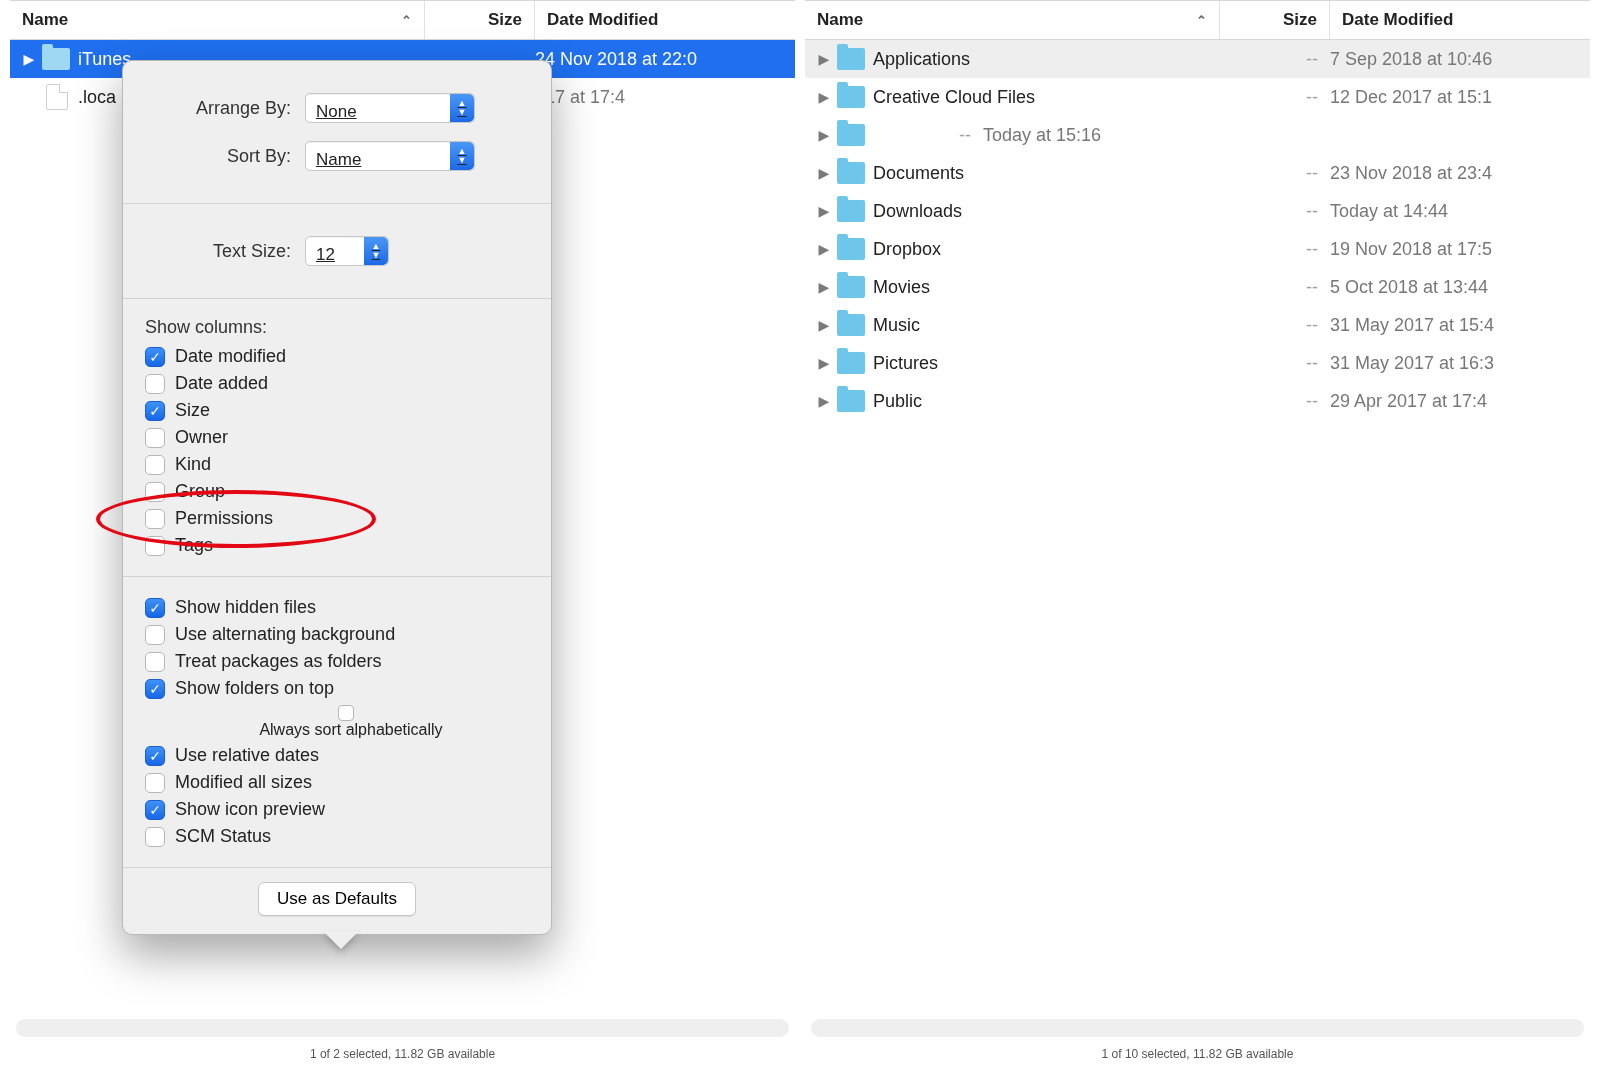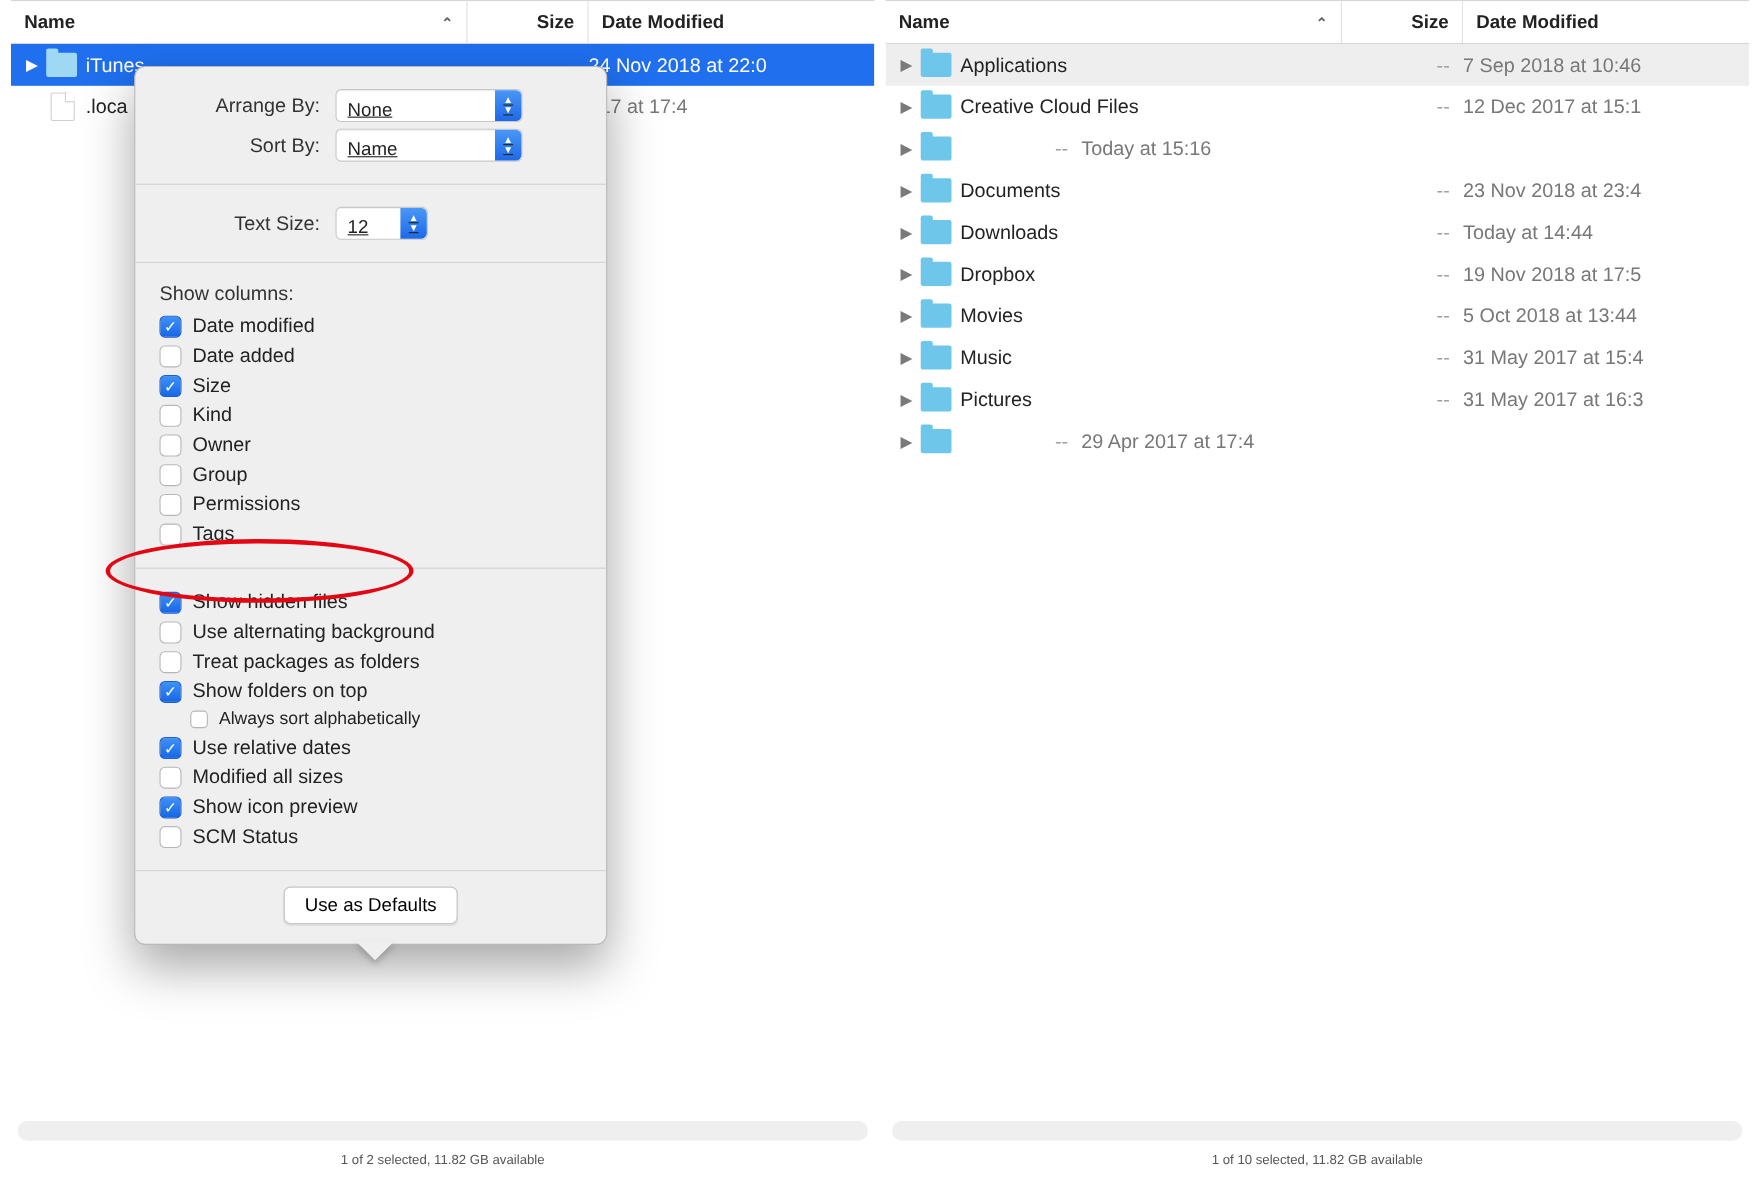--- a/index.html
+++ b/index.html
@@ -176,21 +176,21 @@
     }
     .pop-section {
       padding: 14px 22px;
     }
     .pop-divider {
       border-top: 1px solid #d2d2d2;
     }
     .pop-row {
       display: flex;
       align-items: center;
-      margin: 6px 0;
+      margin: 18px 0;
     }
     .pop-row .lbl {
       flex: 0 0 160px;
       text-align: right;
       padding-right: 14px;
       color: #333;
     }
     .mac-select {
       flex: 1;
       display: flex;
@@ -223,21 +223,21 @@
     }
     .section-title {
       margin: 4px 0 8px 0;
       color: #333;
     }
     .chk-row {
       display: flex;
       align-items: center;
       margin: 6px 0 6px 0;
     }
-    .chk-row.indent { margin-left: 28px; font-size:16px; }
+    .chk-row.indent { margin-left: 28px; font-size:16px;flex-direction:column; }
     .mac-chk {
       width: 20px;
       height: 20px;
       border-radius: 5px;
       border: 1px solid #b7b7b7;
       background: #fff;
       margin-right: 10px;
       display: flex;
       align-items: center;
       justify-content: center;
@@ -356,25 +356,25 @@
             <div class="chk-row">
               <span class="mac-chk"></span>
               <span>Date added</span>
             </div>
             <div class="chk-row">
               <span class="mac-chk checked">✓</span>
               <span>Size</span>
             </div>
             <div class="chk-row">
               <span class="mac-chk"></span>
+              <span>Owner</span>
+            </div>
+            <div class="chk-row">
+              <span class="mac-chk"></span>
               <span>Kind</span>
-            </div>
-            <div class="chk-row">
-              <span class="mac-chk"></span>
-              <span>Owner</span>
             </div>
             <div class="chk-row">
               <span class="mac-chk"></span>
               <span>Group</span>
             </div>
             <div class="chk-row">
               <span class="mac-chk"></span>
               <span>Permissions</span>
             </div>
             <div class="chk-row">
@@ -513,20 +513,21 @@
         <div class="file-row">
           <span class="disclosure">▶</span>
           <span class="folder-icon"></span>
           <span class="fname">Pictures</span>
           <span class="fsize">--</span>
           <span class="fdate gray">31 May 2017 at 16:3</span>
         </div>
         <div class="file-row">
           <span class="disclosure">▶</span>
           <span class="folder-icon"></span>
+          <span class="fname">Public</span>
           <span class="fsize">--</span>
           <span class="fdate gray">29 Apr 2017 at 17:4</span>
         </div>
       </div>
 
     <div class="hscroll"></div>
     <div class="status-bar">1 of 10 selected, 11.82 GB available</div>
   </div>
 
 </div>

